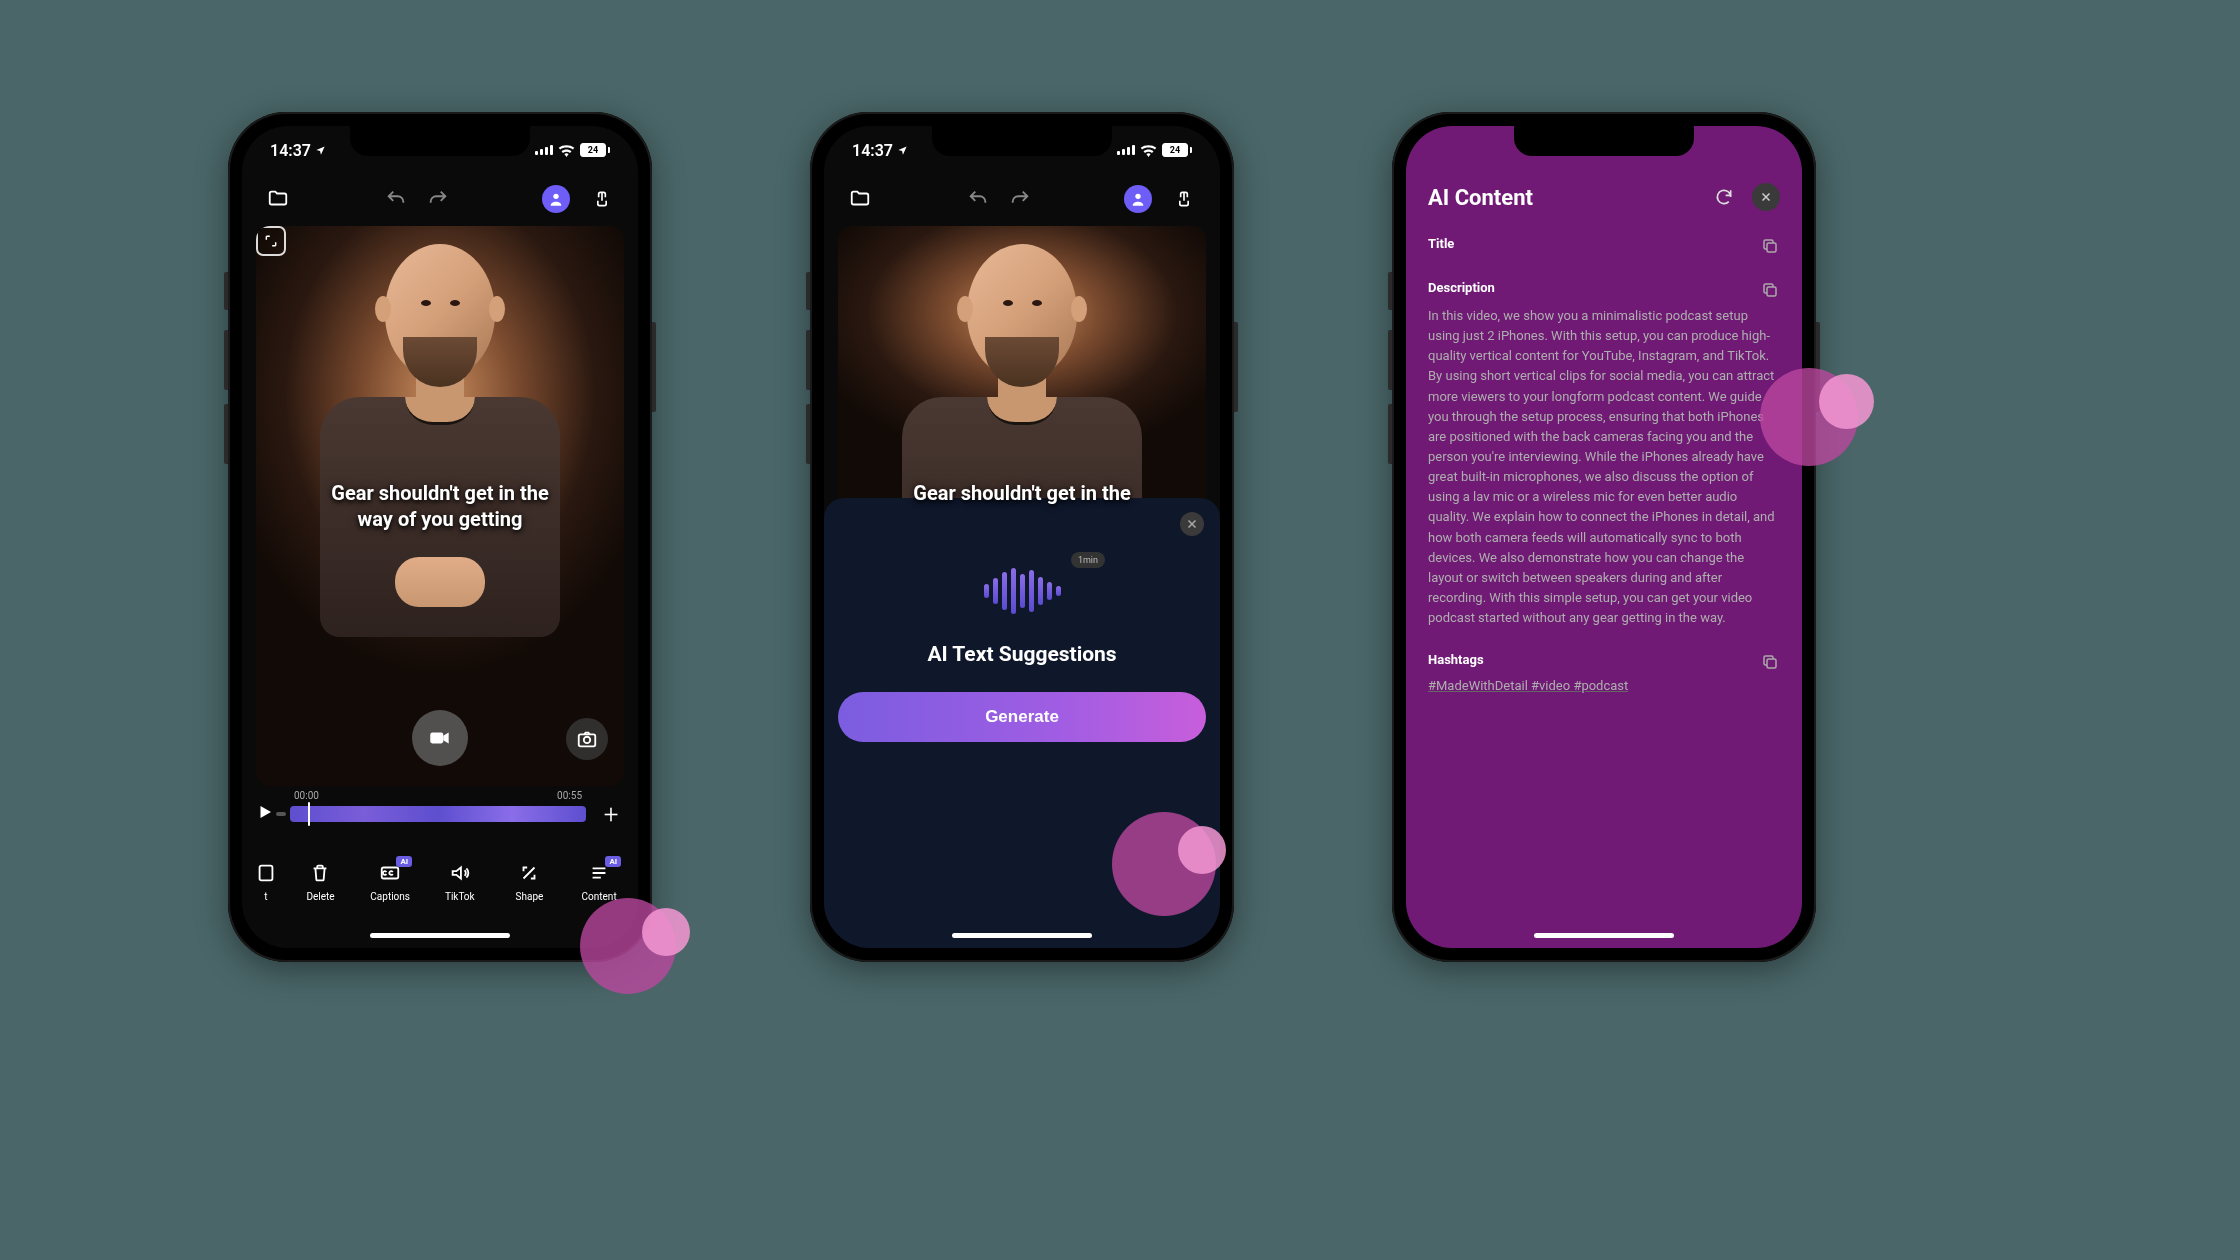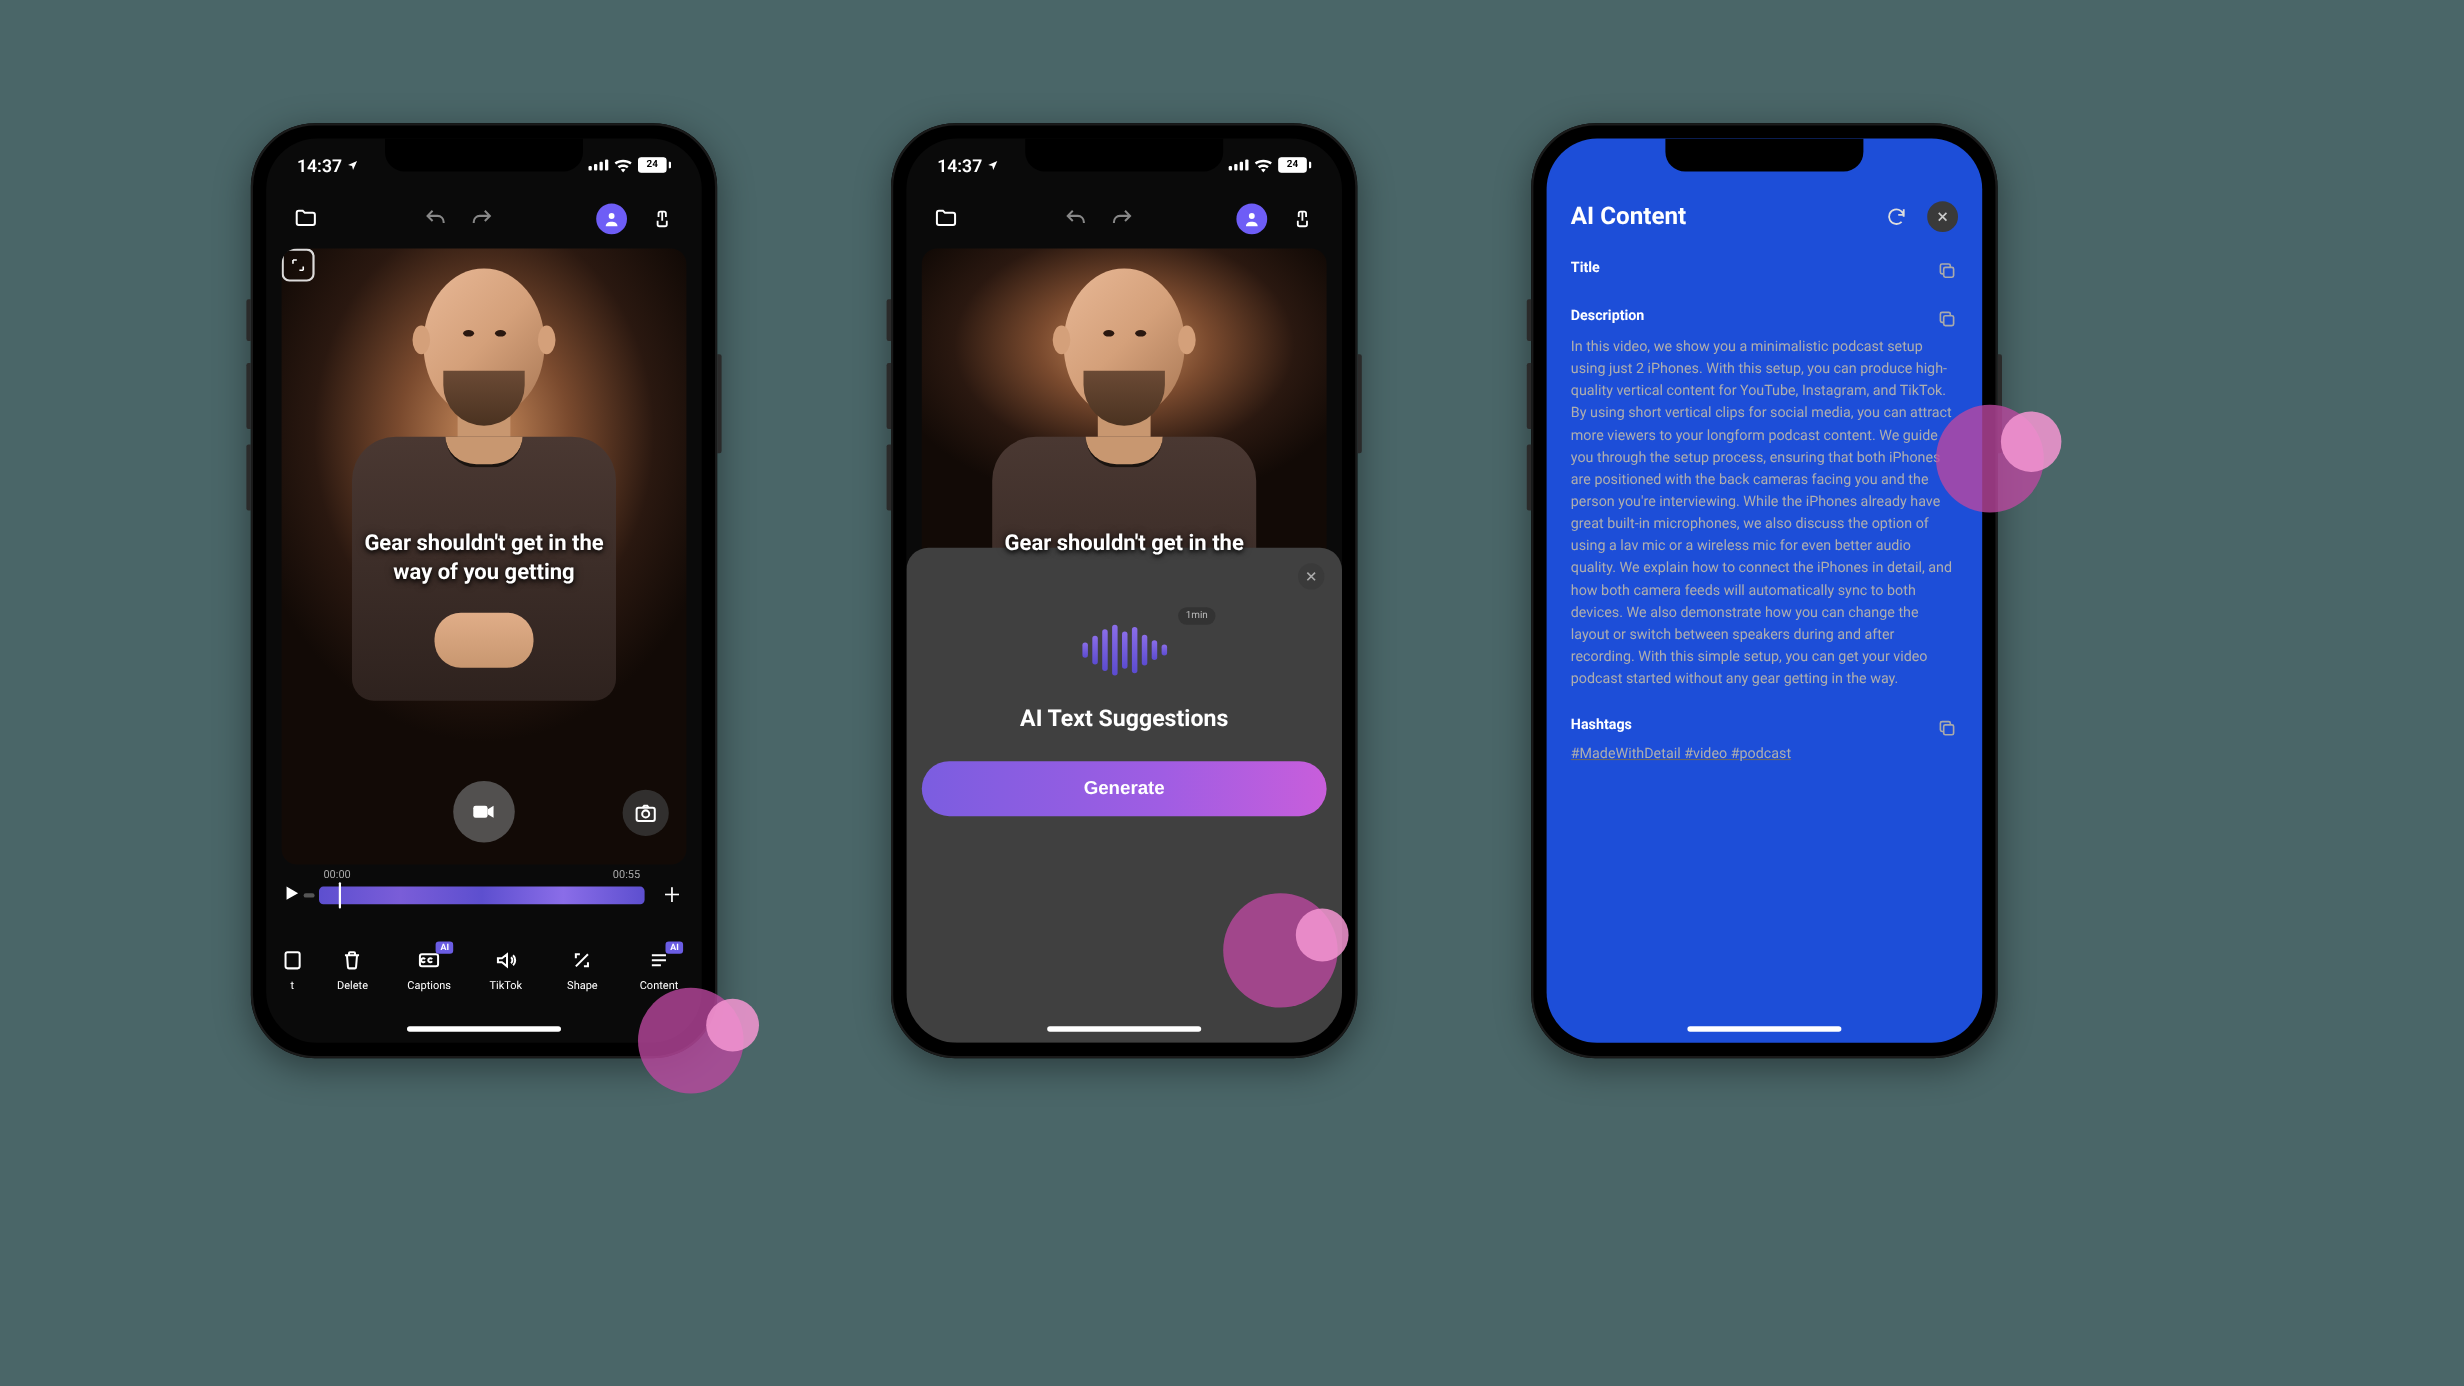--- a/index.html
+++ b/index.html
@@ -193,21 +193,21 @@
     background:#6b5de4; color:#fff; font-size:8px; font-weight:700;
     padding:1px 4px; border-radius:3px;
   }
   .home-ind {
     position:absolute; bottom:10px; left:50%; transform:translateX(-50%);
     width:140px; height:5px; background:#fff; border-radius:3px;
   }
   
   .sheet {
     position:absolute; left:0; right:0; bottom:0; top:372px;
-    background:#404040;
+    background:#0f172a;
     border-radius:20px 20px 0 0;
     padding:28px 14px 40px;
     text-align:center;
   }
   .sheet-close {
     position:absolute; top:14px; right:16px;
     width:24px; height:24px; border-radius:50%; background:#3a3a3a;
     display:flex; align-items:center; justify-content:center; color:#aaa; font-size:14px;
   }
   .waveform {
@@ -567,21 +567,21 @@
     </div>
     <div class="touch-hl" style="width:104px;height:104px;left:302px;top:700px;">
       <div class="big"></div>
         <div class="small" style="right:-10px;top:14px;width:46%;height:46%;"></div>
     </div>
   </div>
 
   <div class="phone-frame">
     <div class="side-btn-l2"></div>
       <div class="side-btn-l3"></div>
-    <div class="screen" style="background:#1d4ed8;">
+    <div class="screen" style="background:#701a75;">
       <div class="notch"></div>
 
       <div class="p3-header">
         <div class="p3-title">AI Content</div>
         <div class="p3-hbtns">
           <div class="ic-btn">
             <svg width="20" height="20" viewBox="0 0 24 24" fill="none" stroke="#ddd" stroke-width="2">
                 <path d="M20 12a8 8 0 10-2.3 5.6M20 4v6h-6"></path>
               </svg>
           </div>

